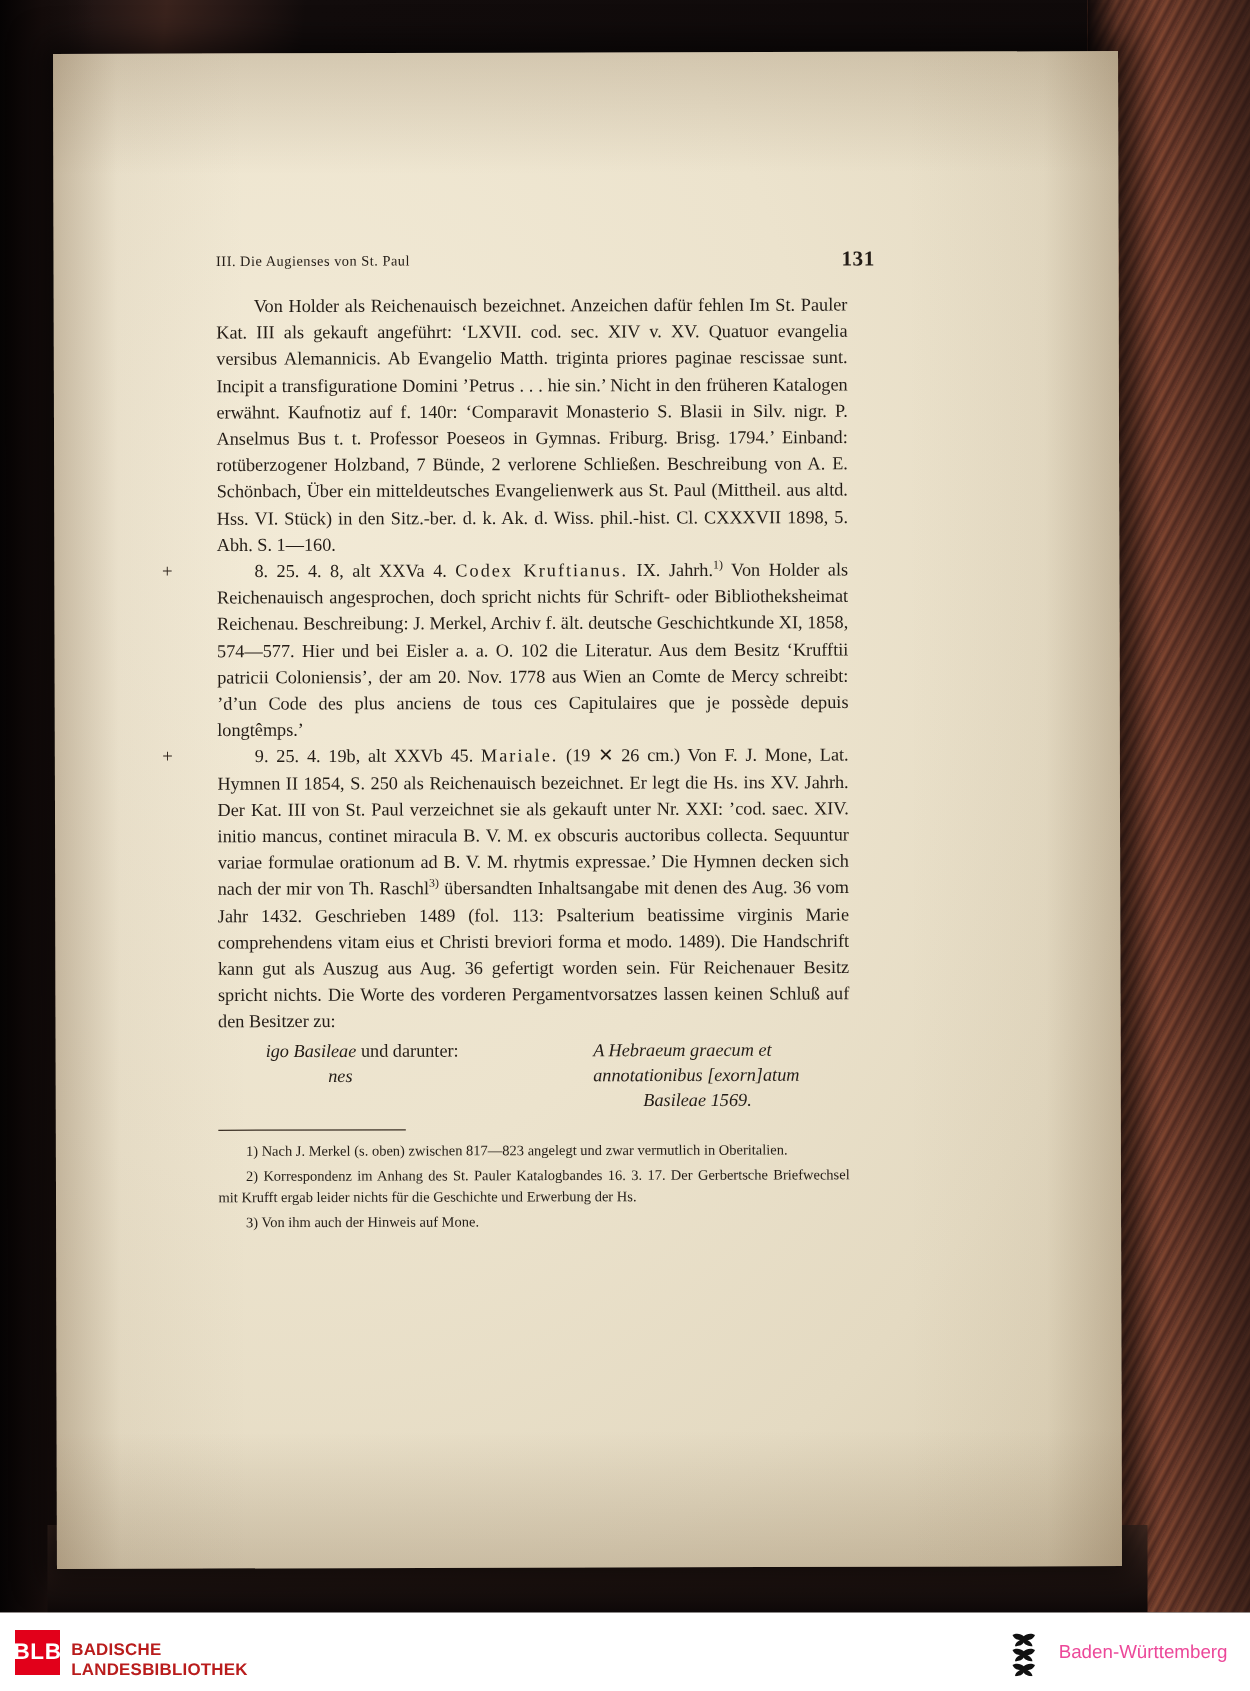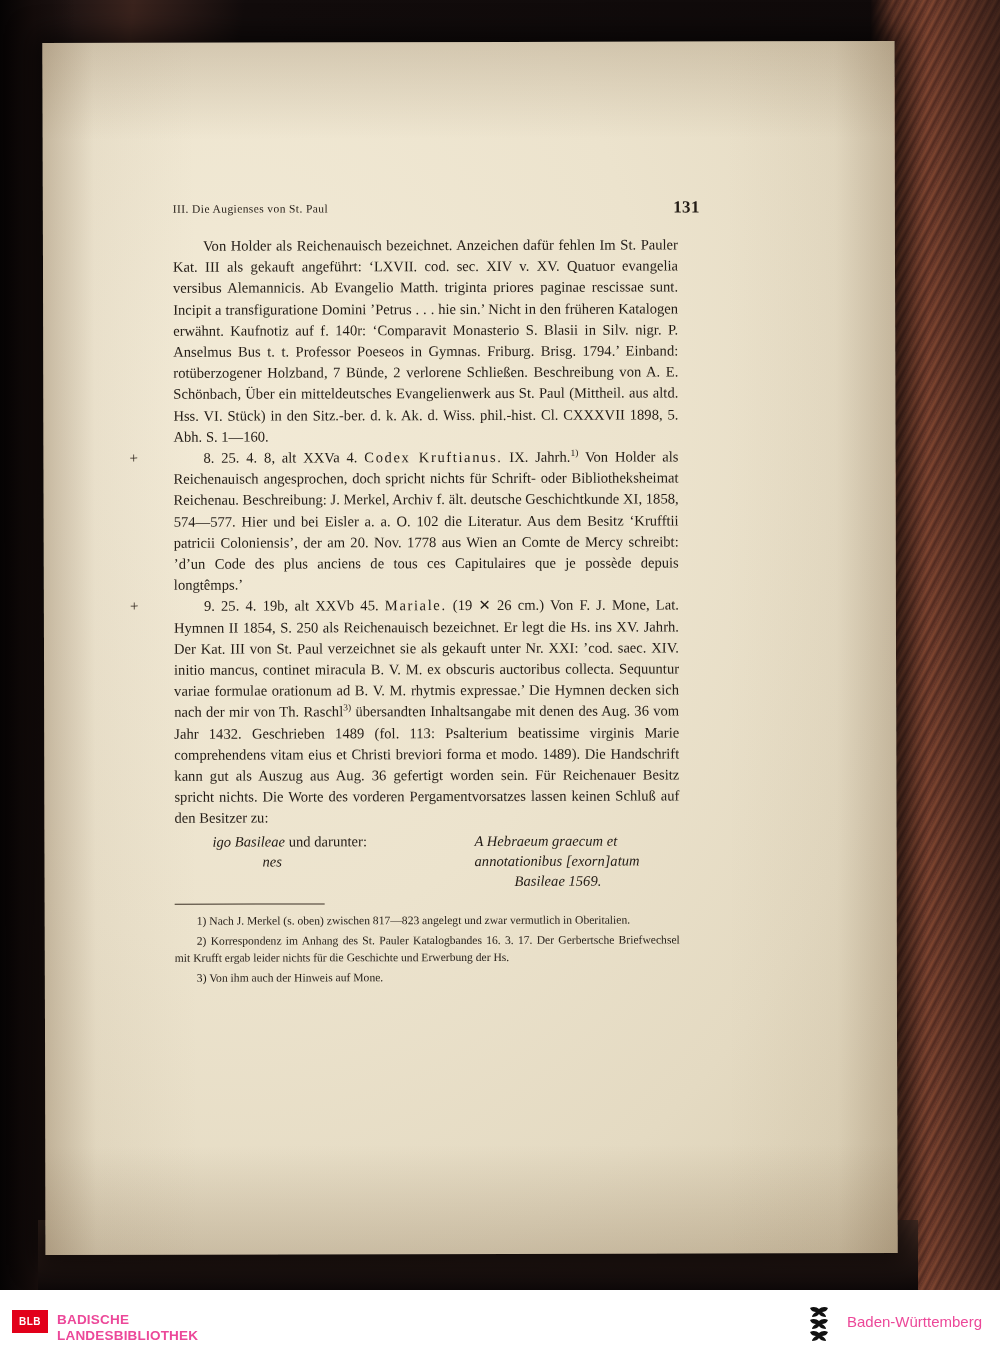--- a/index.html
+++ b/index.html
@@ -164,38 +164,38 @@
     background: #ffffff;
     display: flex;
     align-items: center;
   }
   .blb {
     display: flex;
     align-items: center;
     margin-left: 12px;
   }
   .blb-logo {
-    width: 36px; height: 23px;
+    width: 36px; height: 36px;
     background: #e2001a;
     color: #fff;
     font-family: "Liberation Sans", sans-serif;
     font-weight: 700;
-    font-size: 10px;
+    font-size: 18px;
     display: flex;
     align-items: center;
     justify-content: center;
     letter-spacing: .5px;
   }
   .blb-text {
     margin-left: 9px;
     font-family: "Liberation Sans", sans-serif;
     font-size: 13.5px;
     font-weight: 700;
     line-height: 16px;
-    color: #ec4899;
+    color: #b91c1c;
     letter-spacing: .2px;
     margin-top: 12px;
   }
   .bw {
     margin-left: auto;
     margin-right: 18px;
     display: flex;
     align-items: center;
   }
   .bw-text {

